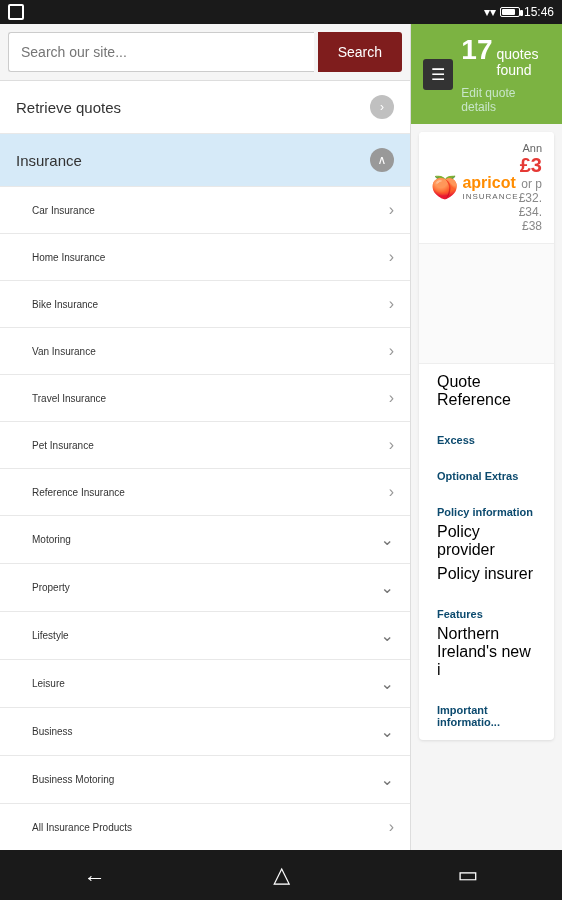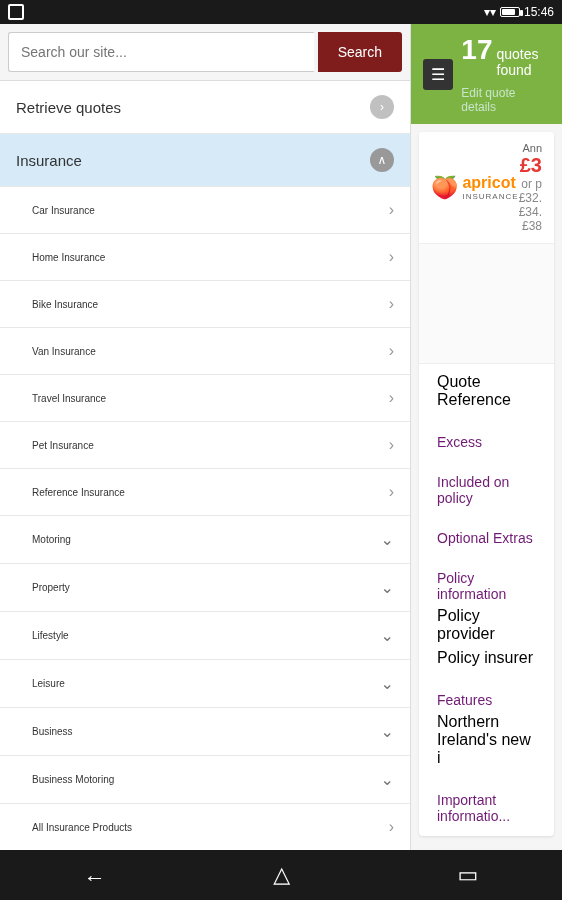--- a/index.html
+++ b/index.html
@@ -189,23 +189,23 @@
 
     .quote-price {
       margin-left: auto;
       text-align: right;
     }
     .price-ann { font-size: 11px; color: #666; }
     .price-amount { font-size: 20px; font-weight: bold; color: #e53935; }
     .price-alt { font-size: 12px; color: #888; }
 
     .detail-heading {
-      color: #701a75;
-      font-size: 14px;
-      font-weight: normal;
+      color: #0c4a6e;
+      font-size: 11px;
+      font-weight: bold;
       padding: 6px 0 2px;
     }
 
     .detail-label {
       color: #000000;
       font-size: 16px;
       padding: 3px 0;
     }
 
     
@@ -367,23 +367,20 @@
       <div style="height: 120px; background: #fafafa; border-bottom: 1px solid #eee;"></div>
 
       <div class="right-detail-box">
         <div class="detail-label">Quote Reference</div>
       </div>
 
       <div class="right-detail-box">
         <div class="detail-heading">Excess</div>
       </div>
 
-      <div class="right-detail-box">
-        <div class="detail-heading">Included on policy</div>
-      </div>
 
       <div class="right-detail-box">
         <div class="detail-heading">Optional Extras</div>
       </div>
 
       <div class="right-detail-box">
         <div class="detail-heading">Policy information</div>
         <div class="detail-label">Policy provider</div>
         <div class="detail-label">Policy insurer</div>
       </div>

